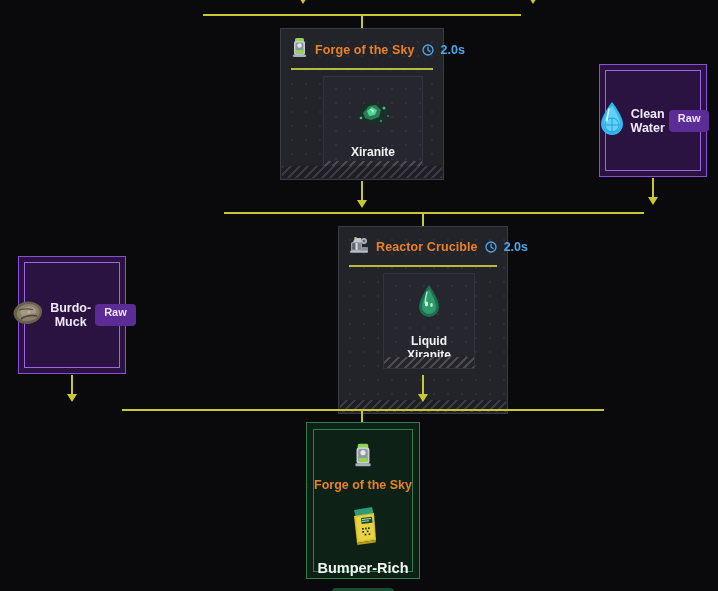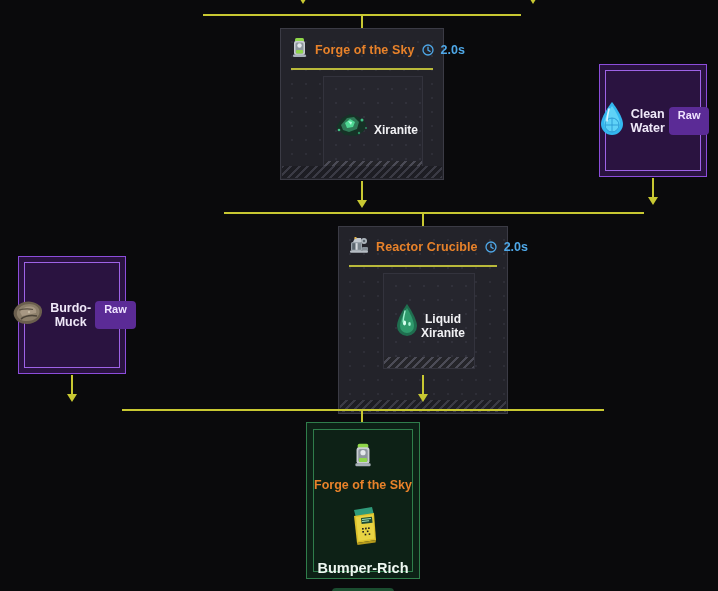--- a/index.html
+++ b/index.html
@@ -92,21 +92,21 @@
   
   .item-card {
     position: absolute;
     background-color: #26262e;
     background-image: radial-gradient(#31313b 1.4px, transparent 1.5px);
     background-size: 14px 14px;
     background-position: 5px 5px;
     border: 1px solid #33333d;
     box-sizing: border-box;
     display: flex;
-    flex-direction: row;
+    flex-direction: column;
     align-items: center;
     justify-content: center;
     overflow: hidden;
   }
   .item-card .hatch-strip-inner {
     position: absolute;
     left: 0;
     right: 0;
     bottom: 0;
     height: 11px;
@@ -155,21 +155,21 @@
     font-size: 12.5px;
     font-weight: bold;
     text-align: center;
   }
   .badge-raw {
     background: #5b2b96;
     color: #efe3ff;
     font-size: 11px;
     font-weight: bold;
     border-radius: 4px;
-    padding: 2px 9px 14px 9px;
+    padding: 2px 9px 8px 9px;
   }
 
   
   .output-node {
     position: absolute;
     background: #0d2116;
     border: 1px solid #2f7d4b;
     box-sizing: border-box;
     padding: 6px;
   }

